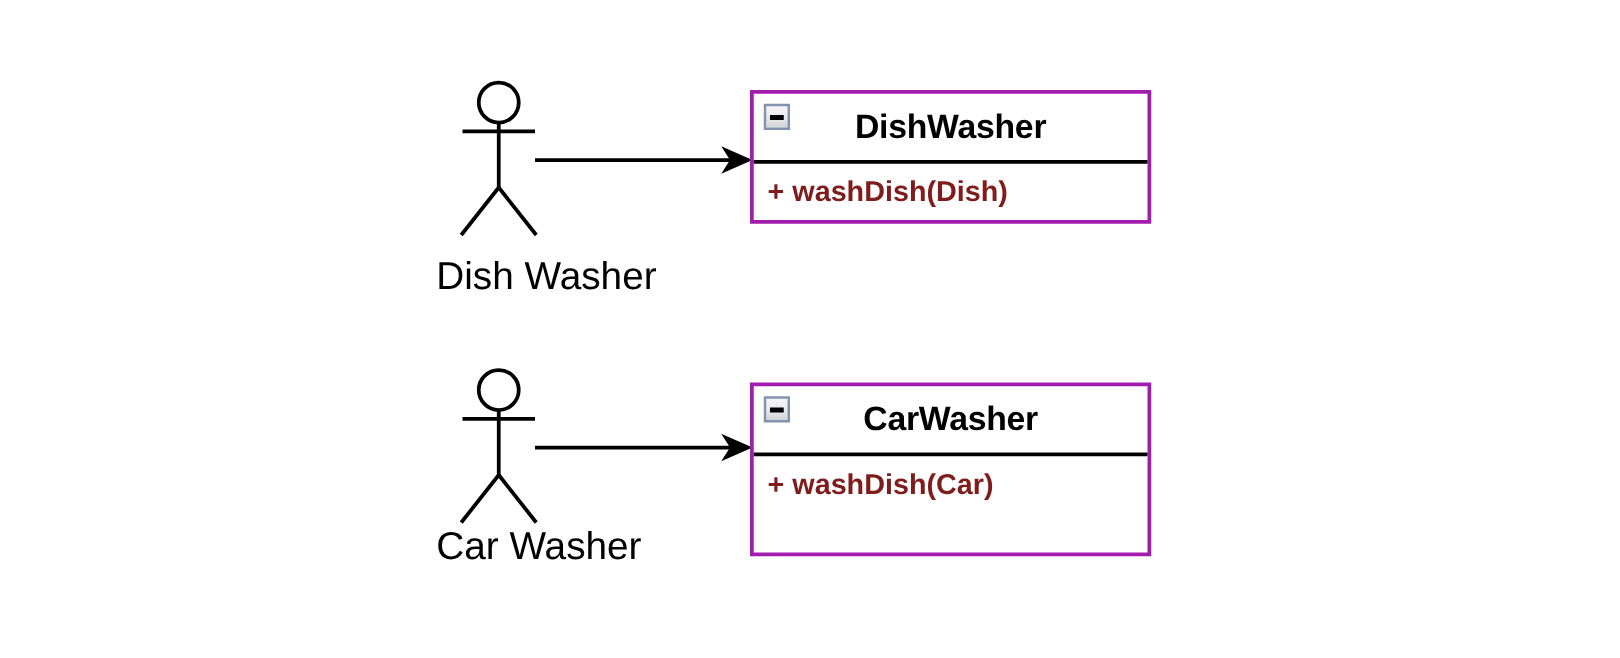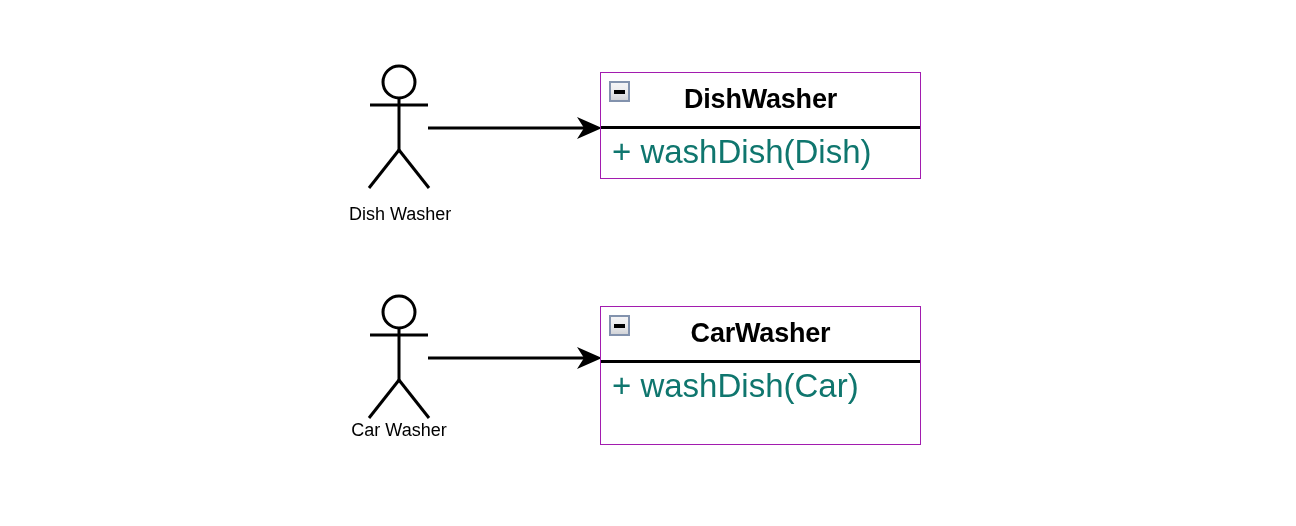--- a/index.html
+++ b/index.html
@@ -25,44 +25,44 @@
   .actor {
     position: absolute;
   }
   .actor-svg {
     display: block;
   }
   .actor-label {
     position: absolute;
     left: 0;
     width: 100%;
-    text-align: center;
+    text-align: right;
     font-family: "Liberation Sans", sans-serif;
-    font-size: 18px;
+    font-size: 31px;
     font-weight: 400;
     color: #000000;
     white-space: nowrap;
     line-height: 1;
   }
 
   
   .connector {
     position: absolute;
   }
   .connector-svg {
     display: block;
     overflow: visible;
   }
 
   
   .class-box {
     position: absolute;
     box-sizing: border-box;
     background: #ffffff;
-    border: 1px solid #a21caf;
+    border: 3px solid #a21caf;
   }
   .class-header {
     position: relative;
     box-sizing: border-box;
     height: 56px;
     border-bottom: 3px solid #000000;
     display: flex;
     align-items: center;
     justify-content: center;
   }
@@ -96,23 +96,23 @@
   }
   .class-members {
     box-sizing: border-box;
     height: 44px;
     display: flex;
     align-items: center;
     padding-left: 11px;
   }
   .member-text {
     font-family: "Liberation Sans", sans-serif;
-    font-size: 33px;
-    font-weight: 400;
-    color: #0f766e;
+    font-size: 23px;
+    font-weight: 700;
+    color: #7f1d1d;
     white-space: nowrap;
     line-height: 1;
   }
 </style>
 </head>
 <body>
 
 <div id="canvas">
 
   <div class="actor" style="left:349px; top:60px; width:100px; height:134px;">

